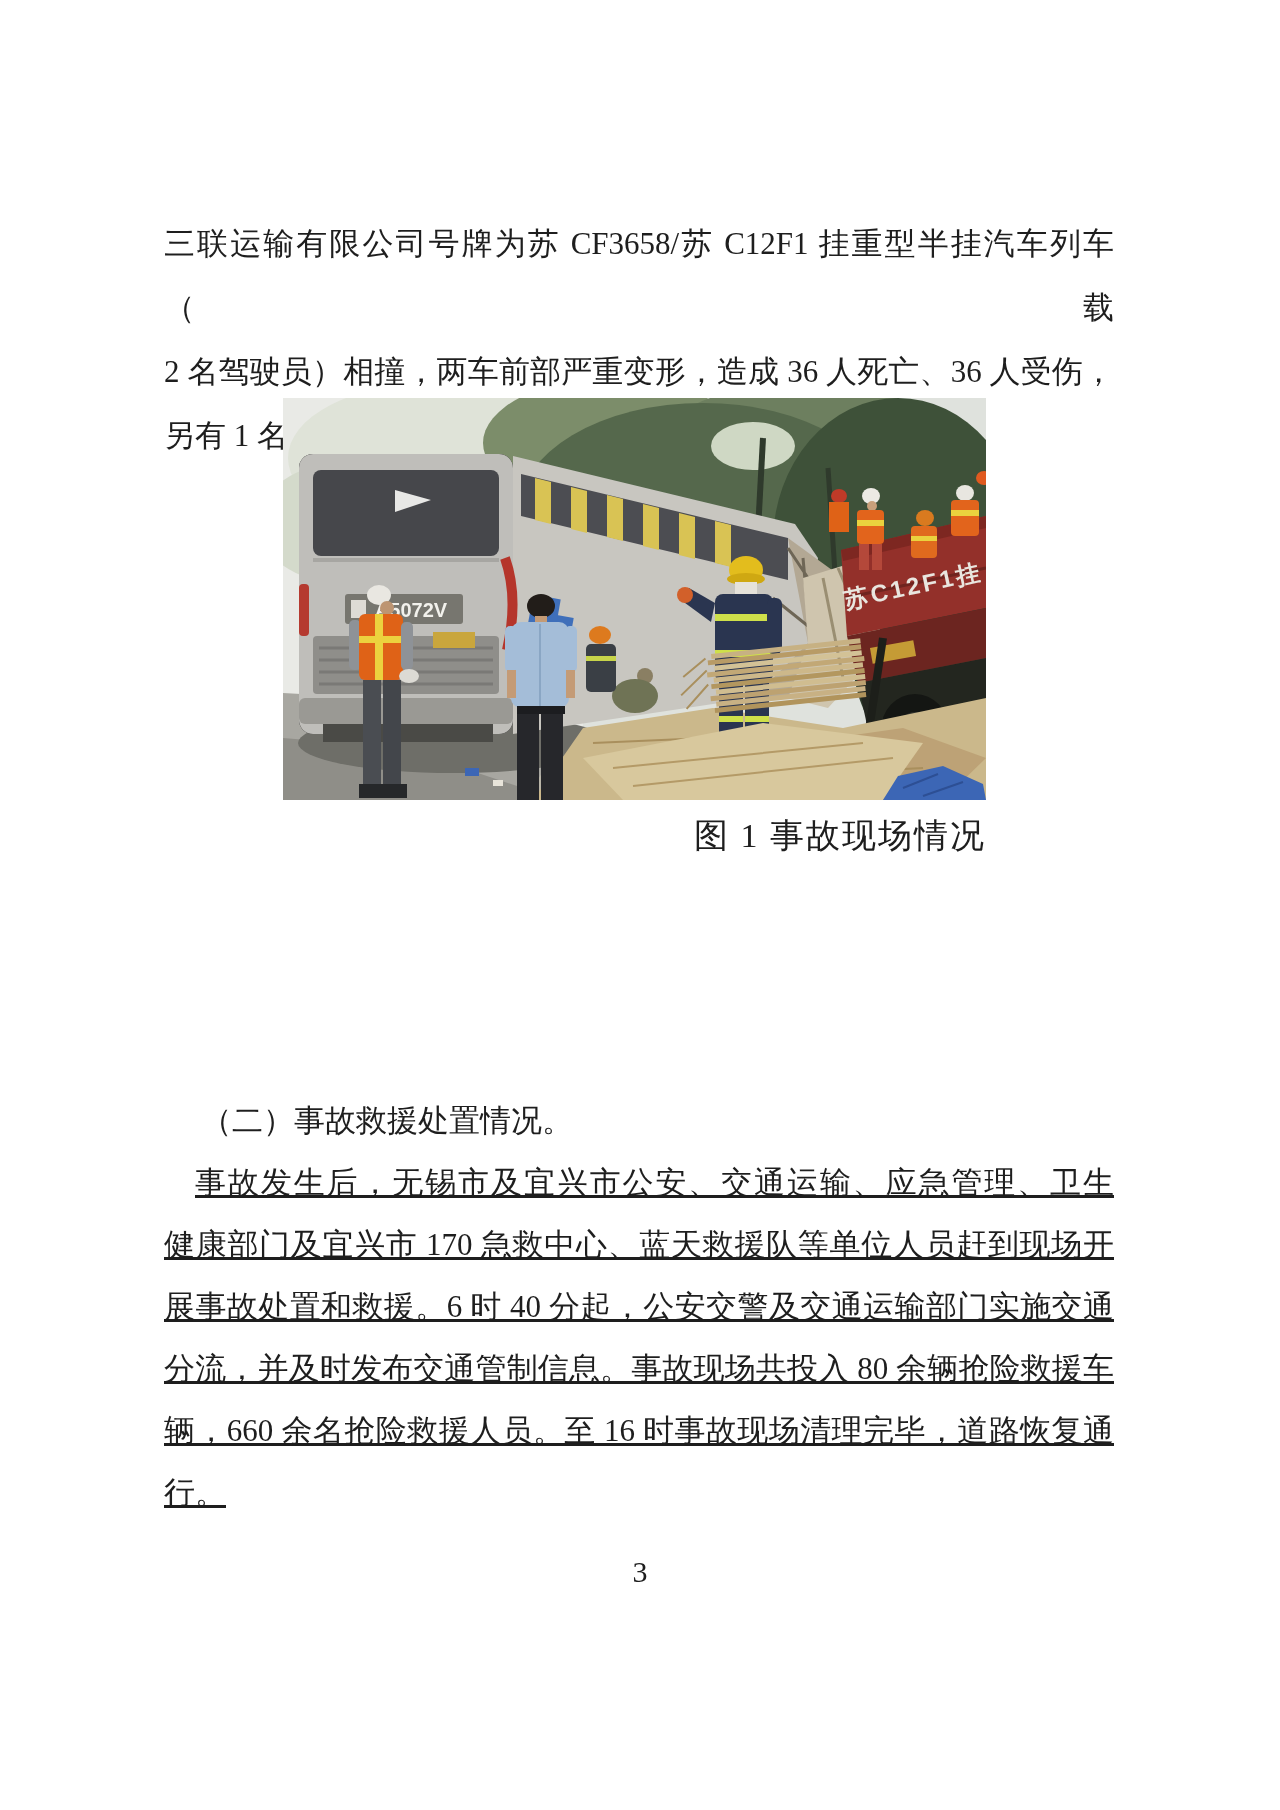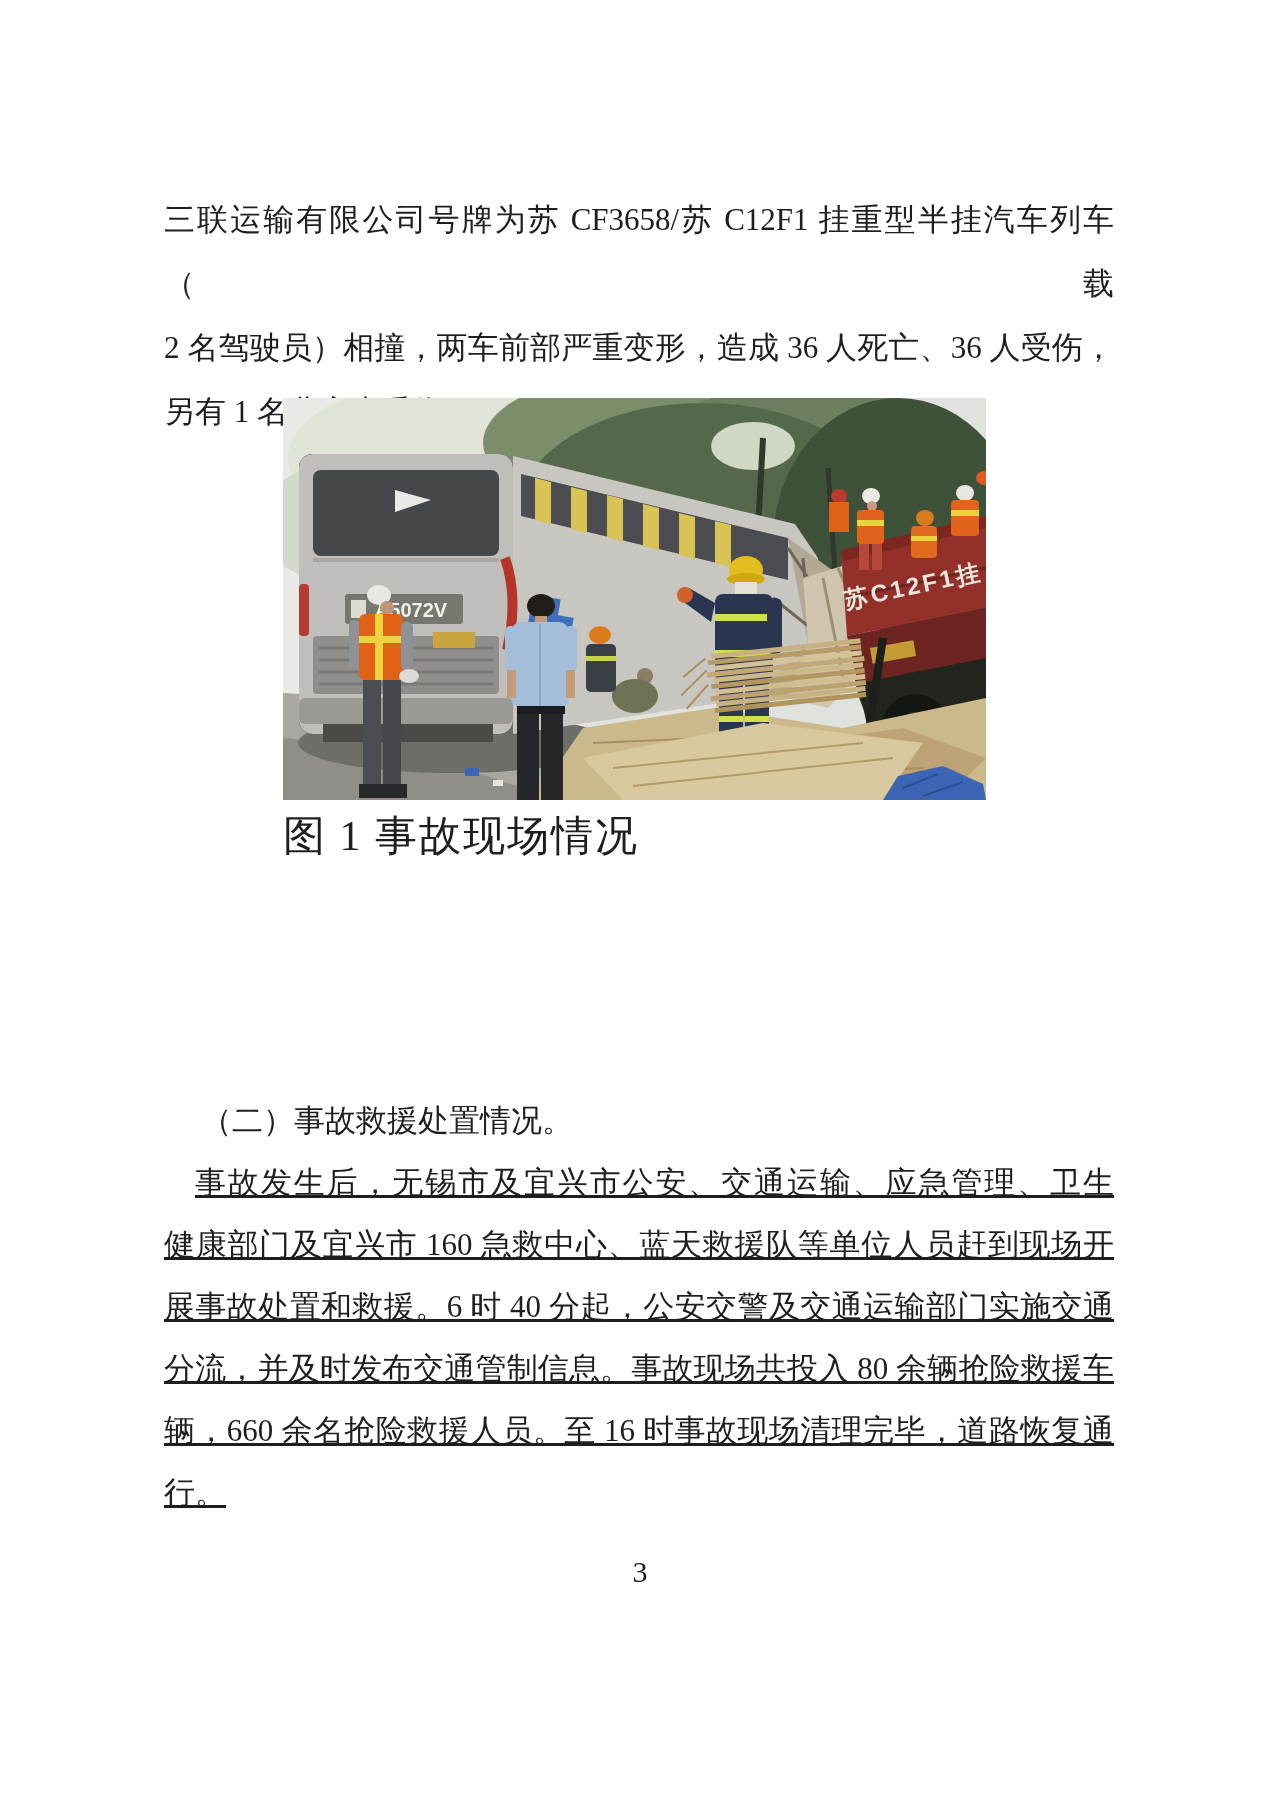--- a/index.html
+++ b/index.html
@@ -18,34 +18,34 @@
   .para2{line-height:62px;}
   .para2 .first{text-indent:31px;}
   .heading{position:absolute;left:164px;width:950px;top:1090px;
     font-size:31px;line-height:62px;font-weight:400;text-indent:37px;}
   .photo{
     position:absolute;left:283px;top:398px;width:703px;height:402px;
     overflow:hidden;background:#dfe2dd;
   }
   .caption{
     position:absolute;left:283px;width:703px;top:806px;
-    font-size:42px;line-height:60px;text-align:left;letter-spacing:2px;
+    font-size:34px;line-height:60px;text-align:right;letter-spacing:2px;
   }
   .pagenum{
     position:absolute;left:0;width:1280px;top:1552px;
     text-align:center;font-size:30px;line-height:40px;
   }
   svg text{font-family:"Liberation Sans","DejaVu Sans",sans-serif;}
 </style>
 </head>
 <body>
 
 <div class="page">
 
-  <div class="textcol bodytext" style="top:188px;">
+  <div class="textcol bodytext" style="top:212px;">
     <div class="jline">三联运输有限公司号牌为苏 CF3658/苏 C12F1 挂重型半挂汽车列车（载</div>
     <div class="jline">2 名驾驶员）相撞，两车前部严重变形，造成 36 人死亡、36 人受伤，</div>
     <div class="lline">另有 1 名儿童未受伤。</div>
   </div>
 
   <div class="photo">
     <svg width="703" height="402" viewBox="0 0 703 402">
 
       <rect x="0" y="0" width="703" height="402" fill="#dfe2dd"></rect>
       <rect x="0" y="0" width="300" height="402" fill="#e9eae6"></rect>
@@ -221,21 +221,21 @@
       <rect x="210" y="382" width="10" height="6" fill="#e8e4da"></rect>
     </svg>
   </div>
 
   <div class="caption">图 1 事故现场情况</div>
 
   <div class="heading">（二）事故救援处置情况。</div>
 
   <div class="textcol bodytext para2" style="top:1152px;text-decoration:underline;">
     <div class="jline first">事故发生后，无锡市及宜兴市公安、交通运输、应急管理、卫生</div>
-    <div class="jline">健康部门及宜兴市 160 急救中心、蓝天救援队等单位人员赶到现场开</div>
+    <div class="jline">健康部门及宜兴市 170 急救中心、蓝天救援队等单位人员赶到现场开</div>
     <div class="jline">展事故处置和救援。6 时 40 分起，公安交警及交通运输部门实施交通</div>
     <div class="jline">分流，并及时发布交通管制信息。事故现场共投入 80 余辆抢险救援车</div>
     <div class="jline">辆，660 余名抢险救援人员。至 16 时事故现场清理完毕，道路恢复通</div>
     <div class="lline">行。</div>
   </div>
 
   <div class="pagenum">3</div>
 
 </div>
 

